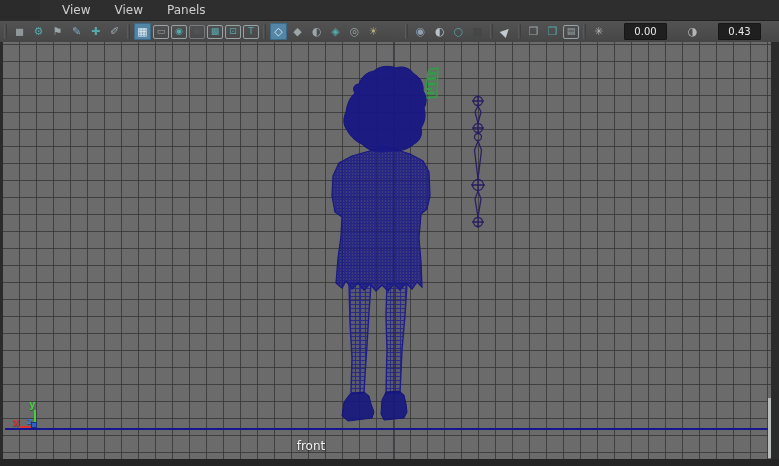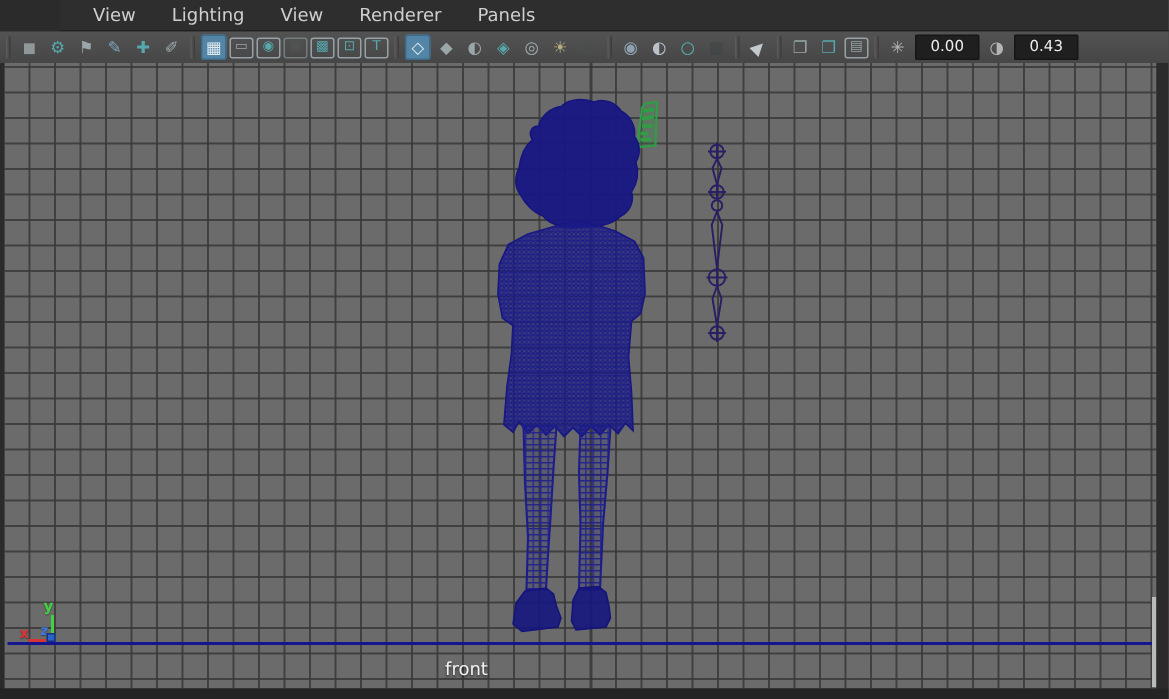--- a/index.html
+++ b/index.html
@@ -32,21 +32,21 @@
   .tb-icon{
     width:17px;height:17px;margin:0 1px;border-radius:2px;flex:0 0 auto;
     display:flex;align-items:center;justify-content:center;
     font-size:11px;line-height:17px;cursor:default;box-sizing:border-box;
   }
   .tb-icon.active{background:#5285a6;box-shadow:inset 0 0 0 1px #3c6a87;}
   .tb-icon.boxed{border:1px solid #98a2a6;width:16px;height:14px;font-size:9px;}
   .tb-icon.disabled{opacity:.55}
   .tb-icon.rot .g{display:inline-block;transform:rotate(-45deg);}
   .tb-field{
-    width:41px;height:15px;margin:0 2px;flex:0 0 auto;
+    width:41px;height:15px;margin:0 16px;flex:0 0 auto;
     background:#1f1f1f;border:1px solid #161616;border-radius:1px;
     color:#ececec;font-size:10px;line-height:15px;text-align:center;
   }
   
   .viewport{
     position:absolute;left:3px;top:42px;width:768px;height:417px;
     background-color:#6b6b6b;
     background-image:
       linear-gradient(to right, rgba(56,56,56,.85) 1px, transparent 1px),
       linear-gradient(to bottom, rgba(56,56,56,.85) 1px, transparent 1px);
@@ -70,23 +70,21 @@
   .ax-z{left:24px;top:374px;color:#3b7ae0;font-size:9px;}
   .ax-y-line{position:absolute;left:31px;top:368px;width:2px;height:18px;background:#3fd43f;}
   .ax-x-line{position:absolute;left:16px;top:384px;width:15px;height:2px;background:#d83434;}
   .ax-z-sq{position:absolute;left:28px;top:380px;width:6px;height:6px;background:#2c63c8;border:1px solid #15337a;box-sizing:border-box;}
 </style>
 </head>
 <body>
 
 <div class="menubar">
     <span class="menu-item">View</span>
-    <span class="menu-item">Lighting</span>
     <span class="menu-item">View</span>
-    <span class="menu-item">Renderer</span>
     <span class="menu-item">Panels</span>
   </div>
 
 <div class="toolbar">
     <div class="tb-sep"></div>
     <div class="tb-icon">
       <span class="g" style="color: rgb(143, 151, 152);">◼</span>
     </div>
     <div class="tb-icon">
       <span class="g" style="color: rgb(86, 168, 173);">⚙</span>

